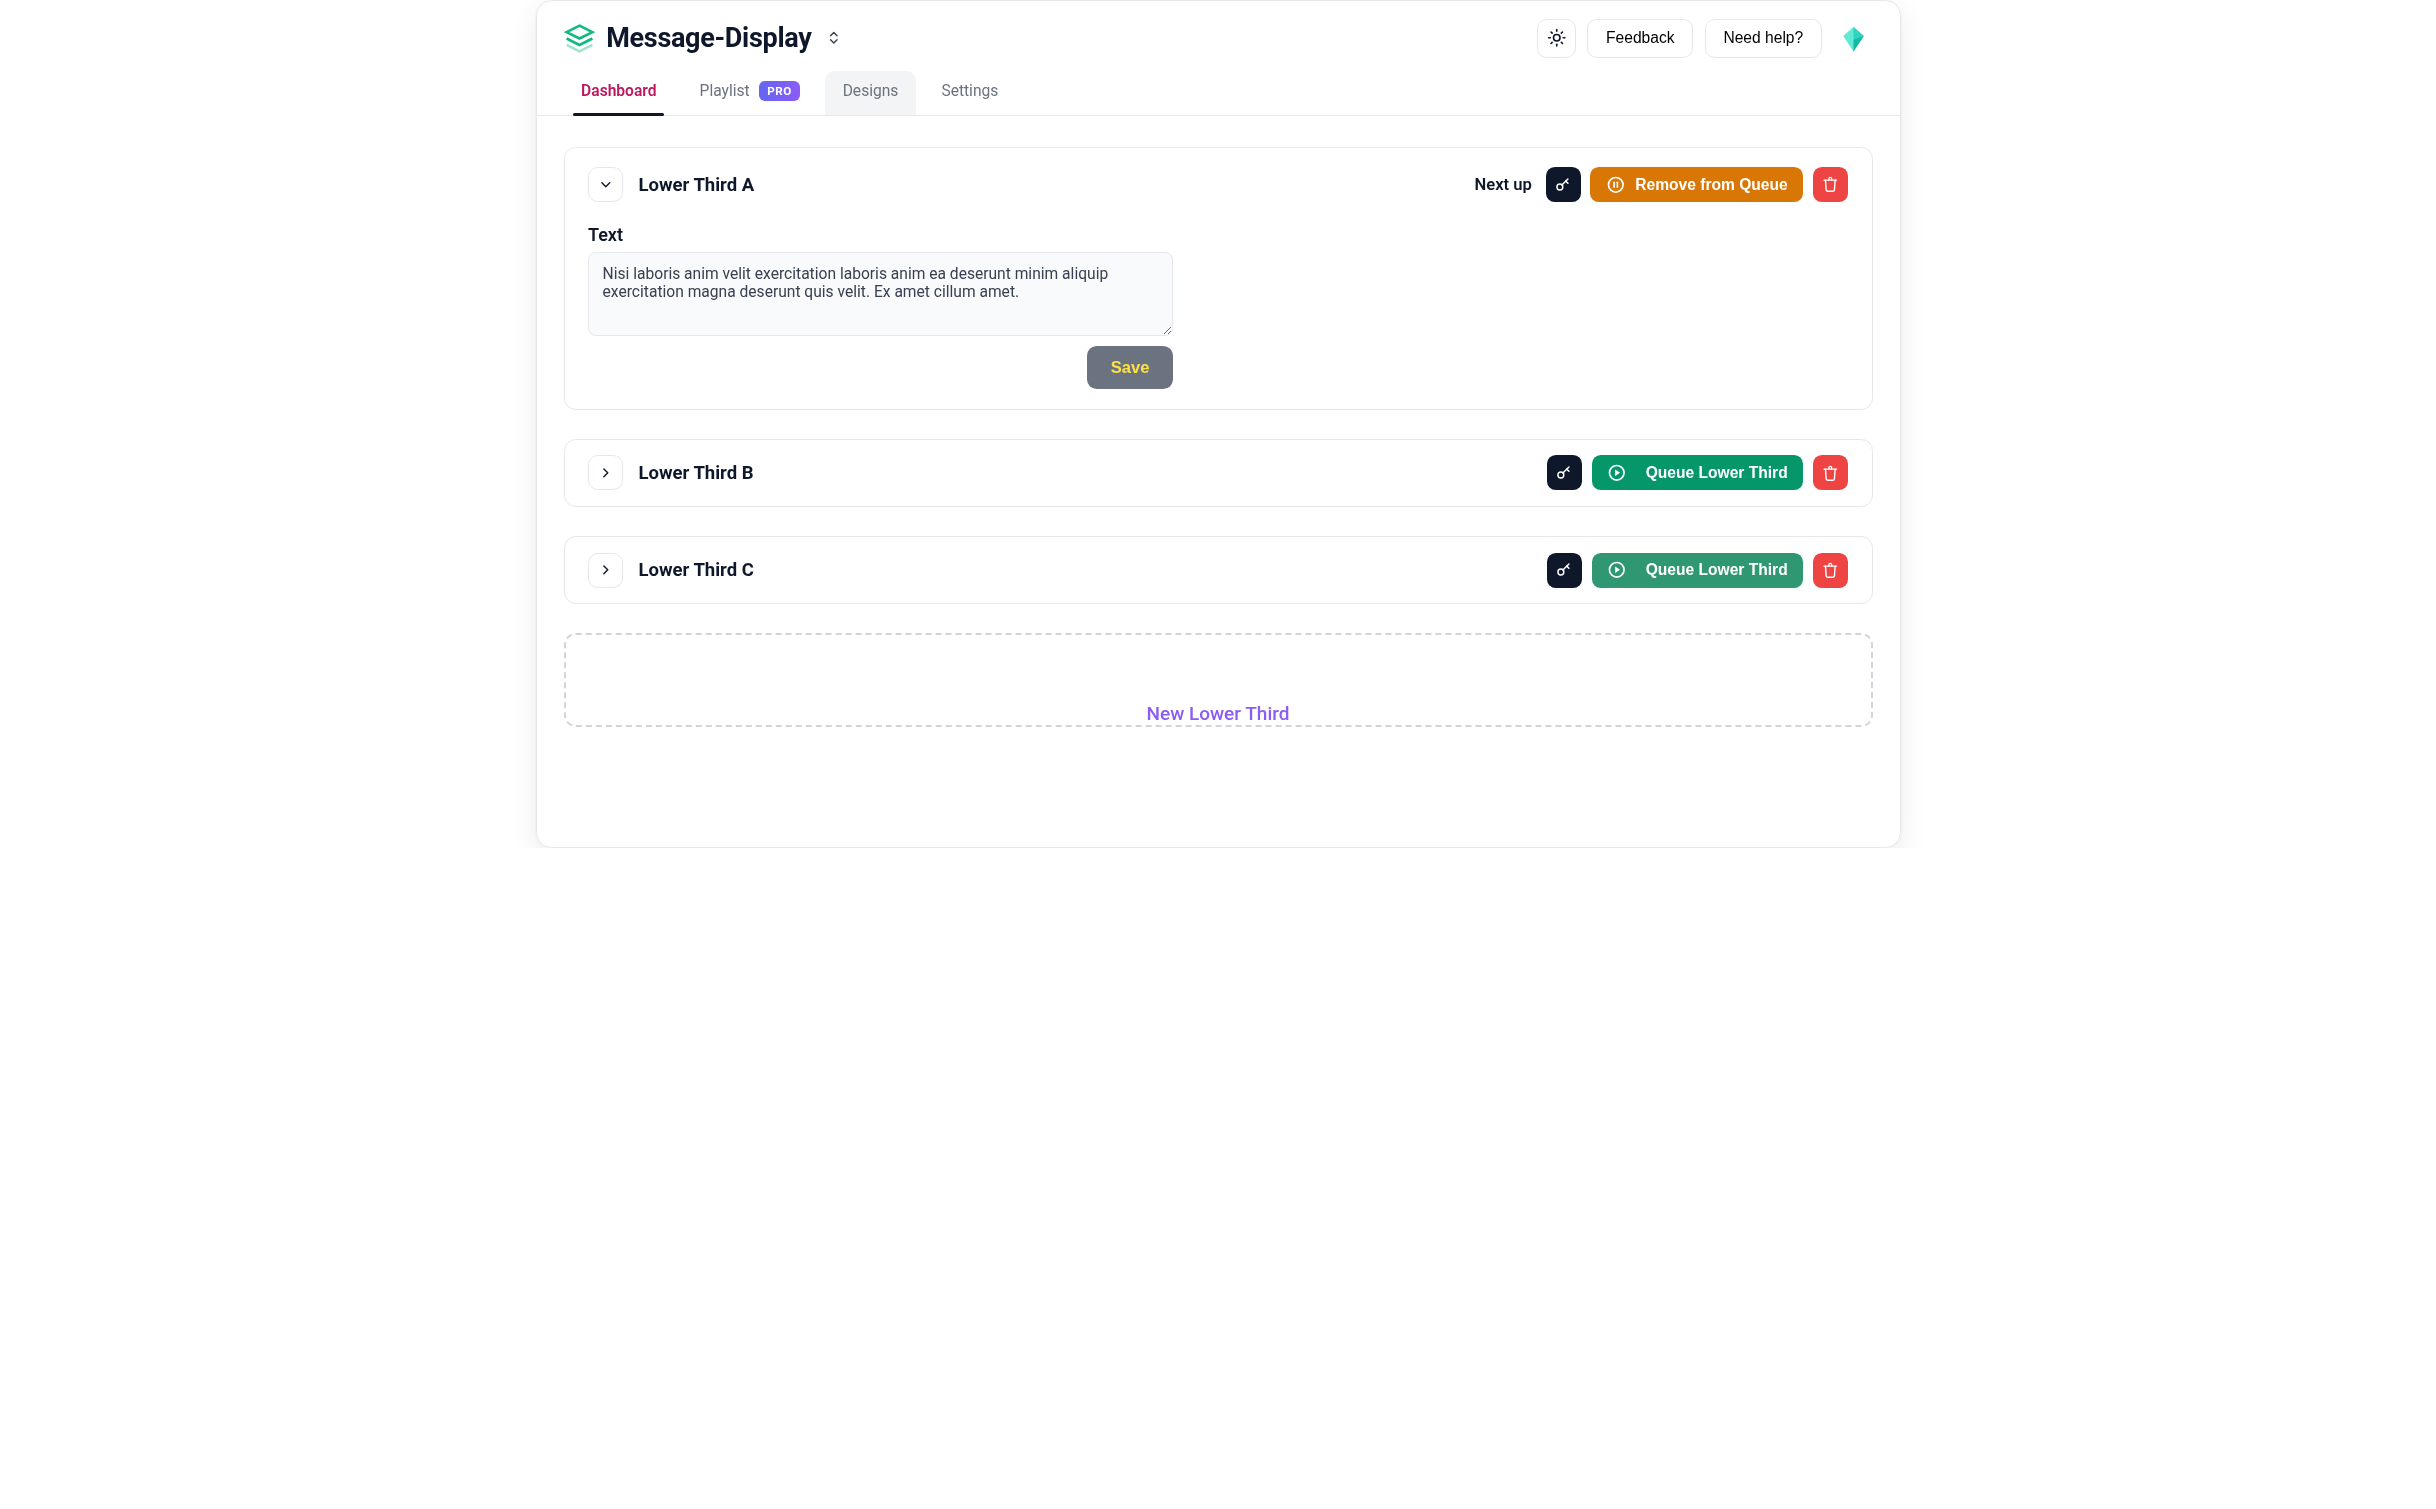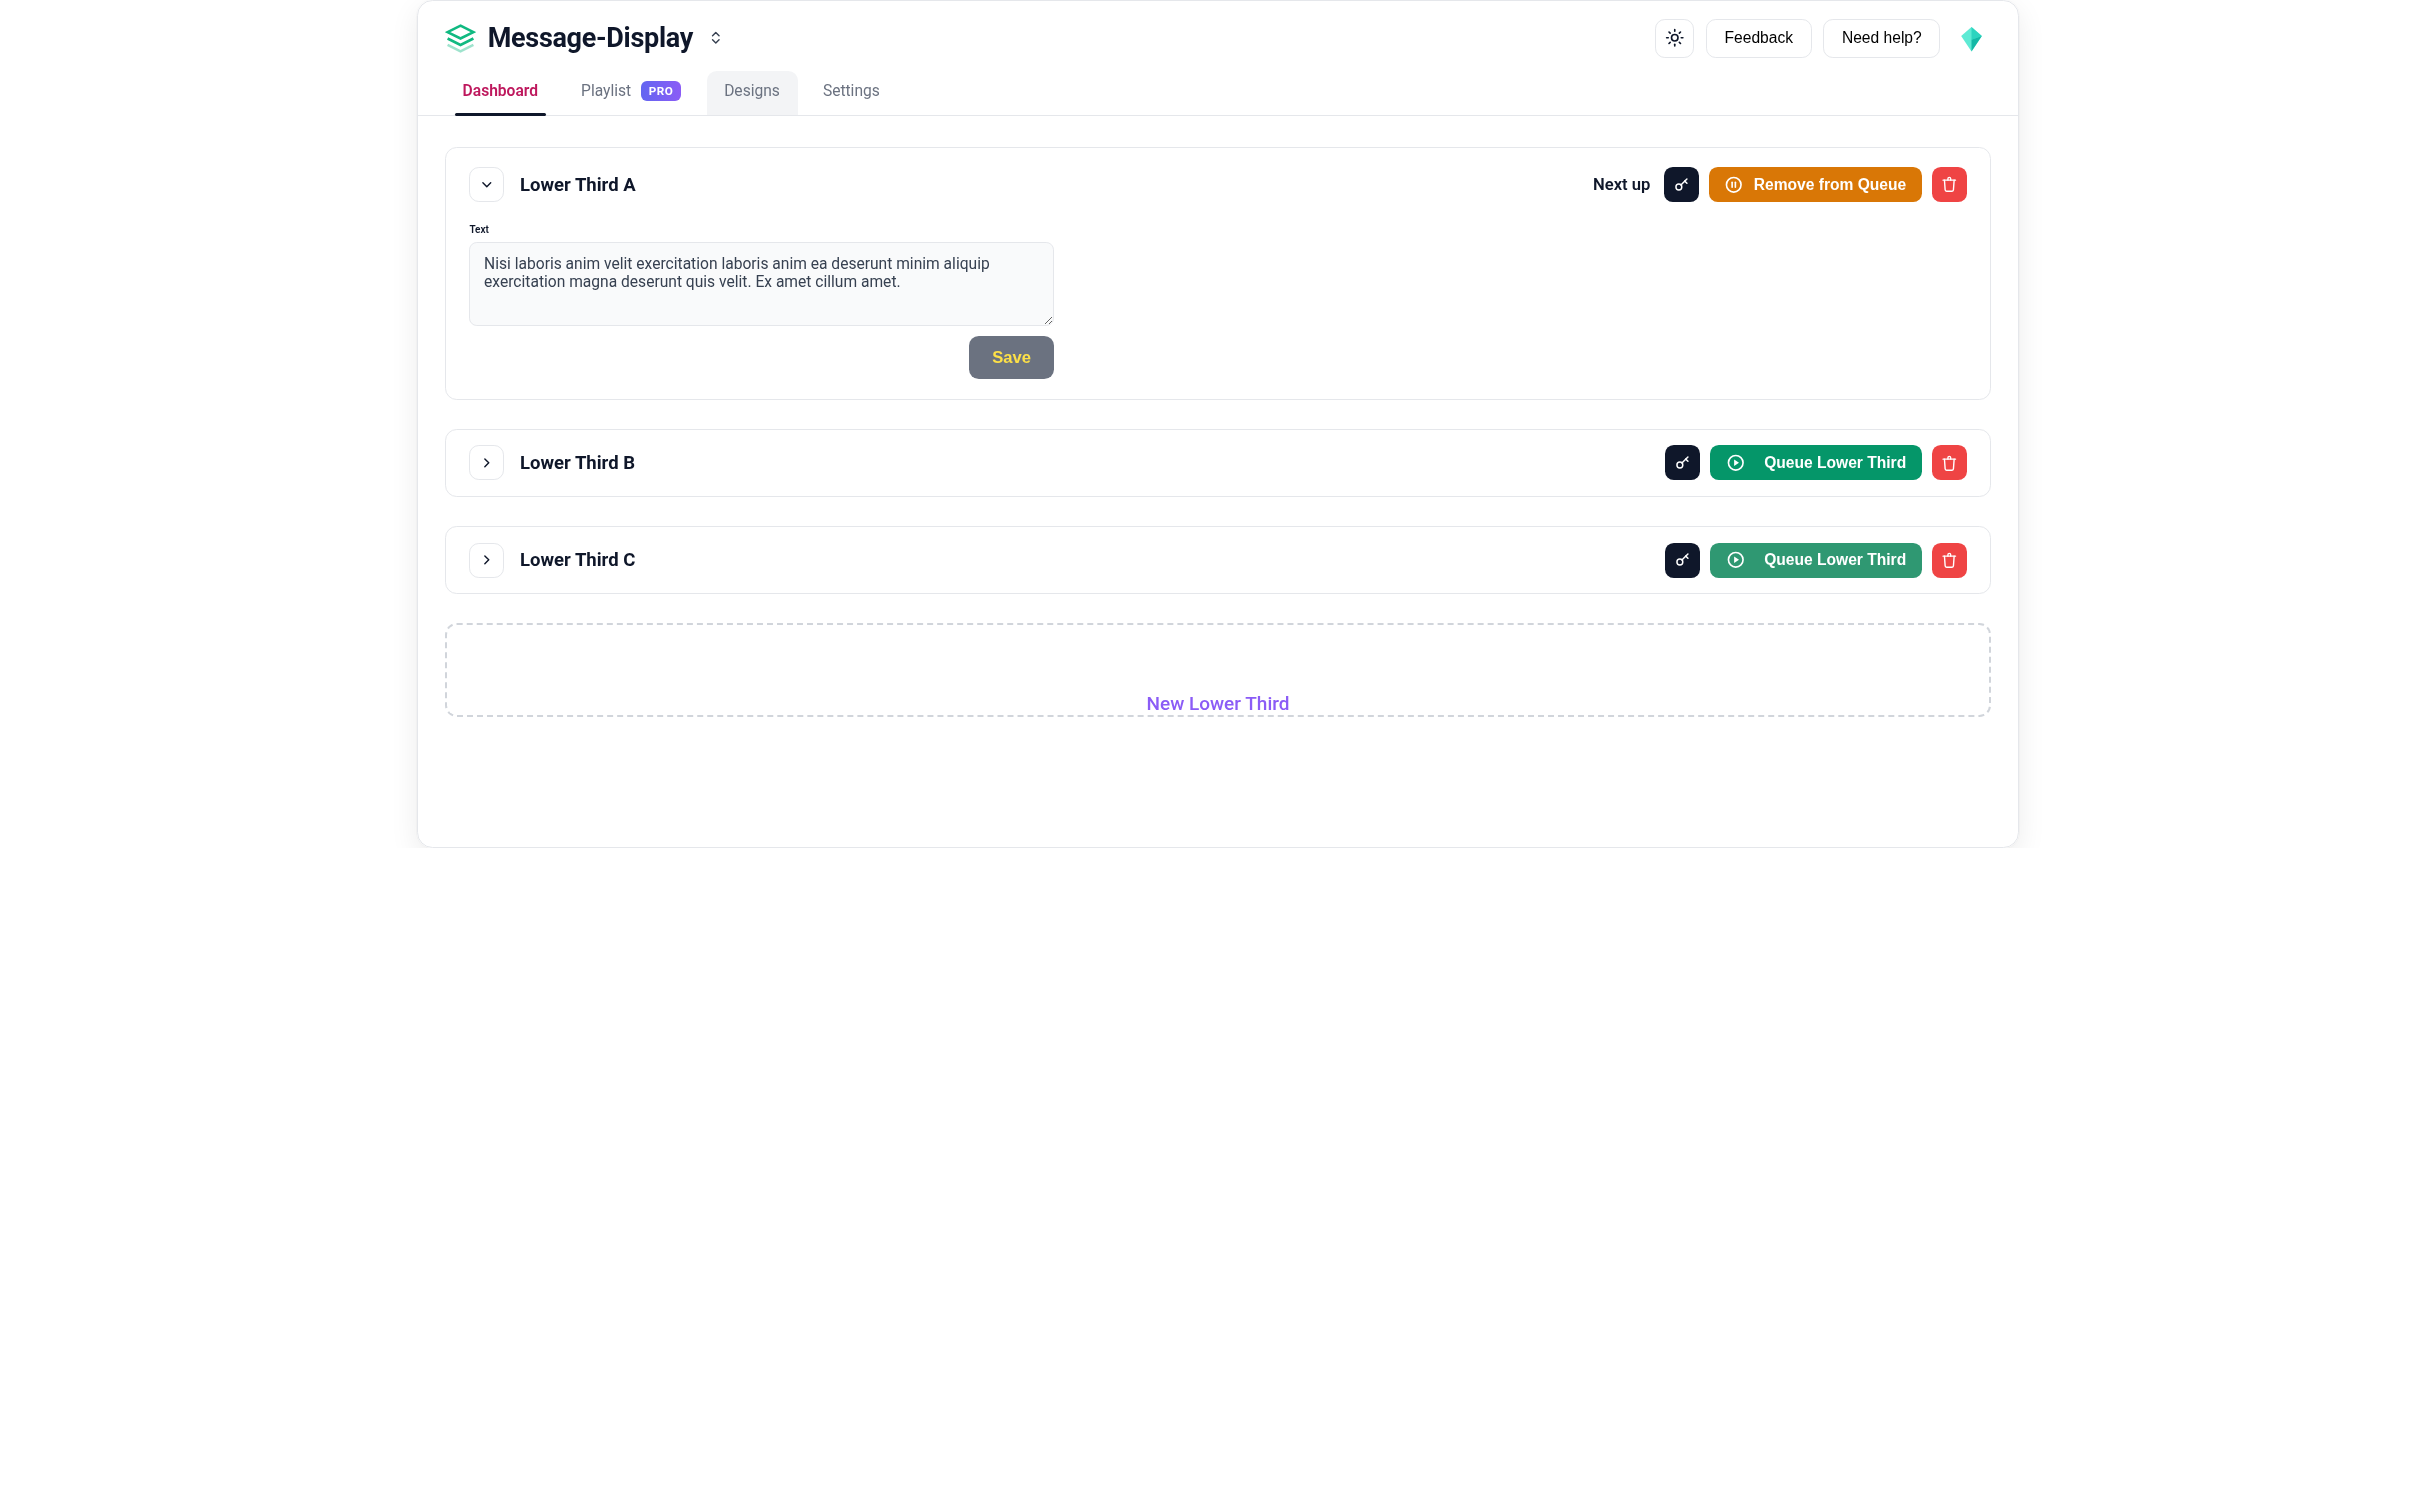--- a/index.html
+++ b/index.html
@@ -3,21 +3,21 @@
 <meta charset="utf-8">
 <style>
   * { box-sizing: border-box; margin: 0; padding: 0; }
   body {
     font-family: -apple-system, BlinkMacSystemFont, "Segoe UI", Roboto, Helvetica, Arial, sans-serif;
     background: #ffffff;
     color: #0f172a;
     font-size: 15.6px;
   }
   .app-frame {
-    width: 1602px;
+    width: 1365px;
     height: 848px;
     margin: 0 auto;
     border: 1px solid #e5e7eb;
     border-radius: 15.6px;
     box-shadow: 0 0 0 1px rgba(0,0,0,0.02), 0 9.8px 29px rgba(0,0,0,0.08);
     overflow: hidden;
     display: flex;
     flex-direction: column;
   }
   
@@ -95,21 +95,21 @@
     height:35px; padding:0 15.6px; border:none; border-radius:8.8px;
     background:#059669; color:#fff; font-weight:600; font-size:15.6px;
     display:flex; align-items:center; gap:19px; cursor:pointer;
   }
   .green-btn.hovered { background:#2f9872; }
   .red-btn {
     width:35px; height:35px; border:none; border-radius:8.8px;
     background:#ef4444; color:#fff; display:flex; align-items:center; justify-content:center; cursor:pointer;
   }
   .card-body { margin-top:21.5px; width:585px; }
-  .field-label { font-size:10px; font-weight:600; margin-bottom:7.8px; display:block; }
+  .field-label { font-size:18px; font-weight:600; margin-bottom:7.8px; display:block; }
   .textarea {
     width:100%; min-height:84px; border:1px solid #e5e7eb; border-radius:7.8px;
     background:#f9fafb; padding:11.7px 13.7px; font-size:15.6px; color:#374151; font-family:inherit;
     resize: both;
   }
   .save-row { display:flex; justify-content:flex-end; margin-top:5.9px; }
   .save-btn {
     height:43px; padding:0 23.4px; border:none; border-radius:9.8px;
     background:#6b7280; color:#fde047; font-weight:600; font-size:16.6px; cursor:pointer;
   }

